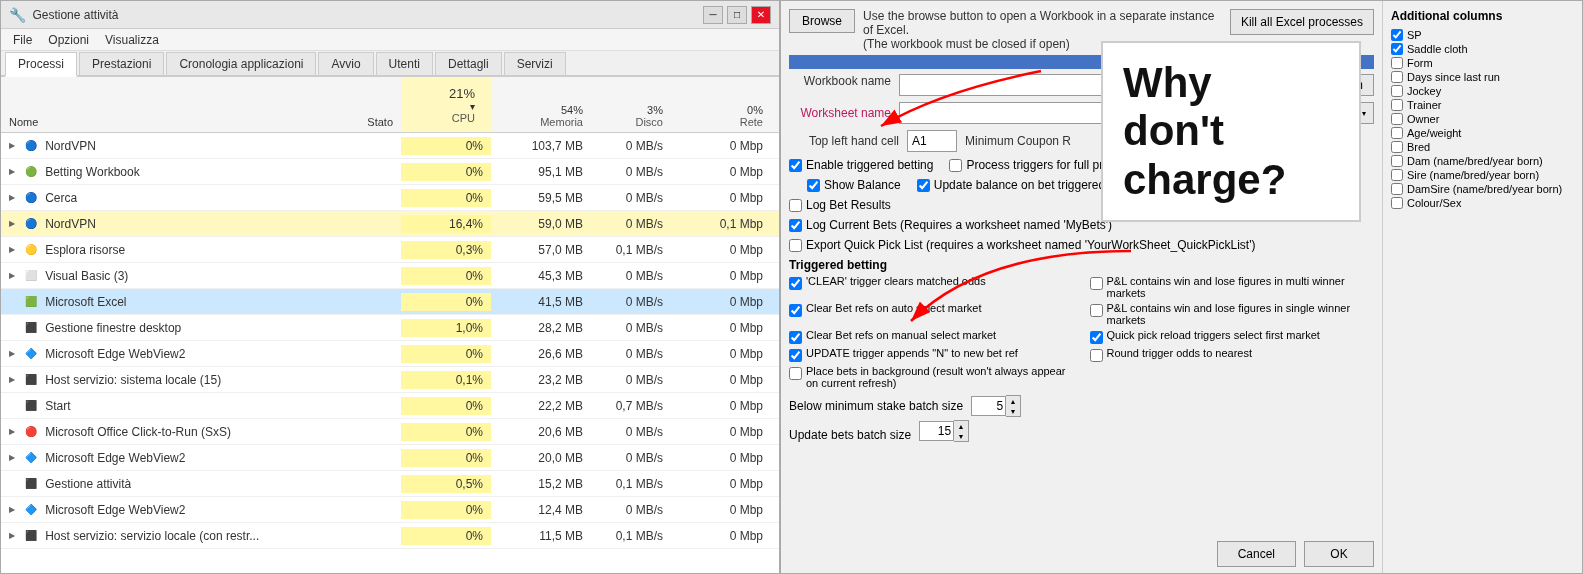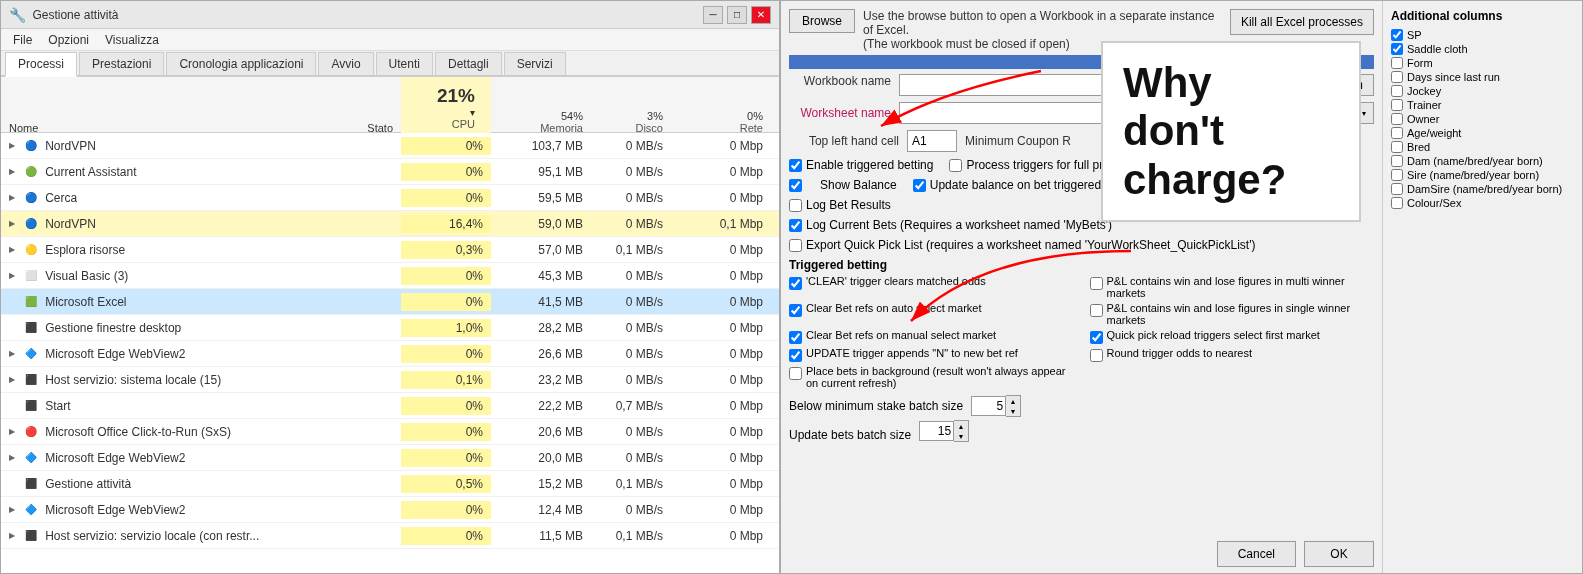--- a/index.html
+++ b/index.html
@@ -245,22 +245,22 @@
       background: #e8e8e8;
       border: 1px solid #999;
       padding: 4px 20px;
       font-size: 12px;
       cursor: pointer;
       height: 26px;
       min-width: 70px;
     }
 
     .col-header-top {
-      font-size: 19px;
-      font-weight: bold;
+      font-size: 13px;
+      font-weight: normal;
     }
     .col-header-bottom {
       font-size: 11px;
       color: #555;
     }
 
     .spinbox {
       display: flex;
       align-items: center;
     }
@@ -380,21 +380,21 @@
         <div class="tm-cell cpu-highlight">0%</div>
         <div class="tm-cell">103,7 MB</div>
         <div class="tm-cell">0 MB/s</div>
         <div class="tm-cell">0 Mbp</div>
         <div class="tm-cell"></div>
       </div>
       <div class="tm-row">
         <div class="tm-cell">
             <span class="expand-arrow">▶</span>
             <span class="process-icon icon-bet">🟢</span>
-            <span class="process-name">Current Assistant</span>
+            <span class="process-name">Betting Workbook</span>
           </div>
         <div class="tm-cell"></div>
         <div class="tm-cell cpu-highlight">0%</div>
         <div class="tm-cell">95,1 MB</div>
         <div class="tm-cell">0 MB/s</div>
         <div class="tm-cell">0 Mbp</div>
         <div class="tm-cell"></div>
       </div>
       <div class="tm-row">
         <div class="tm-cell">
@@ -641,21 +641,21 @@
       <input type="checkbox" checked="" style="">
       <span>Enable triggered betting</span>
     </div>
     <div style="display:flex;align-items:center;gap:4px;font-size:12px;">
       <input type="checkbox" style="">
       <span>Process triggers for full price updates</span>
     </div>
   </div>
 
   <div style="display:flex;align-items:center;gap:16px;padding:3px 8px;margin-right:200px;">
-    <div style="display:flex;align-items:center;gap:18px;font-size:12px;">
+    <div style="display:flex;align-items:center;gap:4px;font-size:12px;margin-left:18px;">
       <input type="checkbox" checked="" style="">
       <span>Show Balance</span>
     </div>
     <div style="display:flex;align-items:center;gap:4px;font-size:12px;">
       <input type="checkbox" checked="" style="">
       <span>Update balance on bet triggered</span>
     </div>
   </div>
 
   <div style="display:flex;align-items:center;gap:16px;padding:3px 8px;margin-right:200px;">

